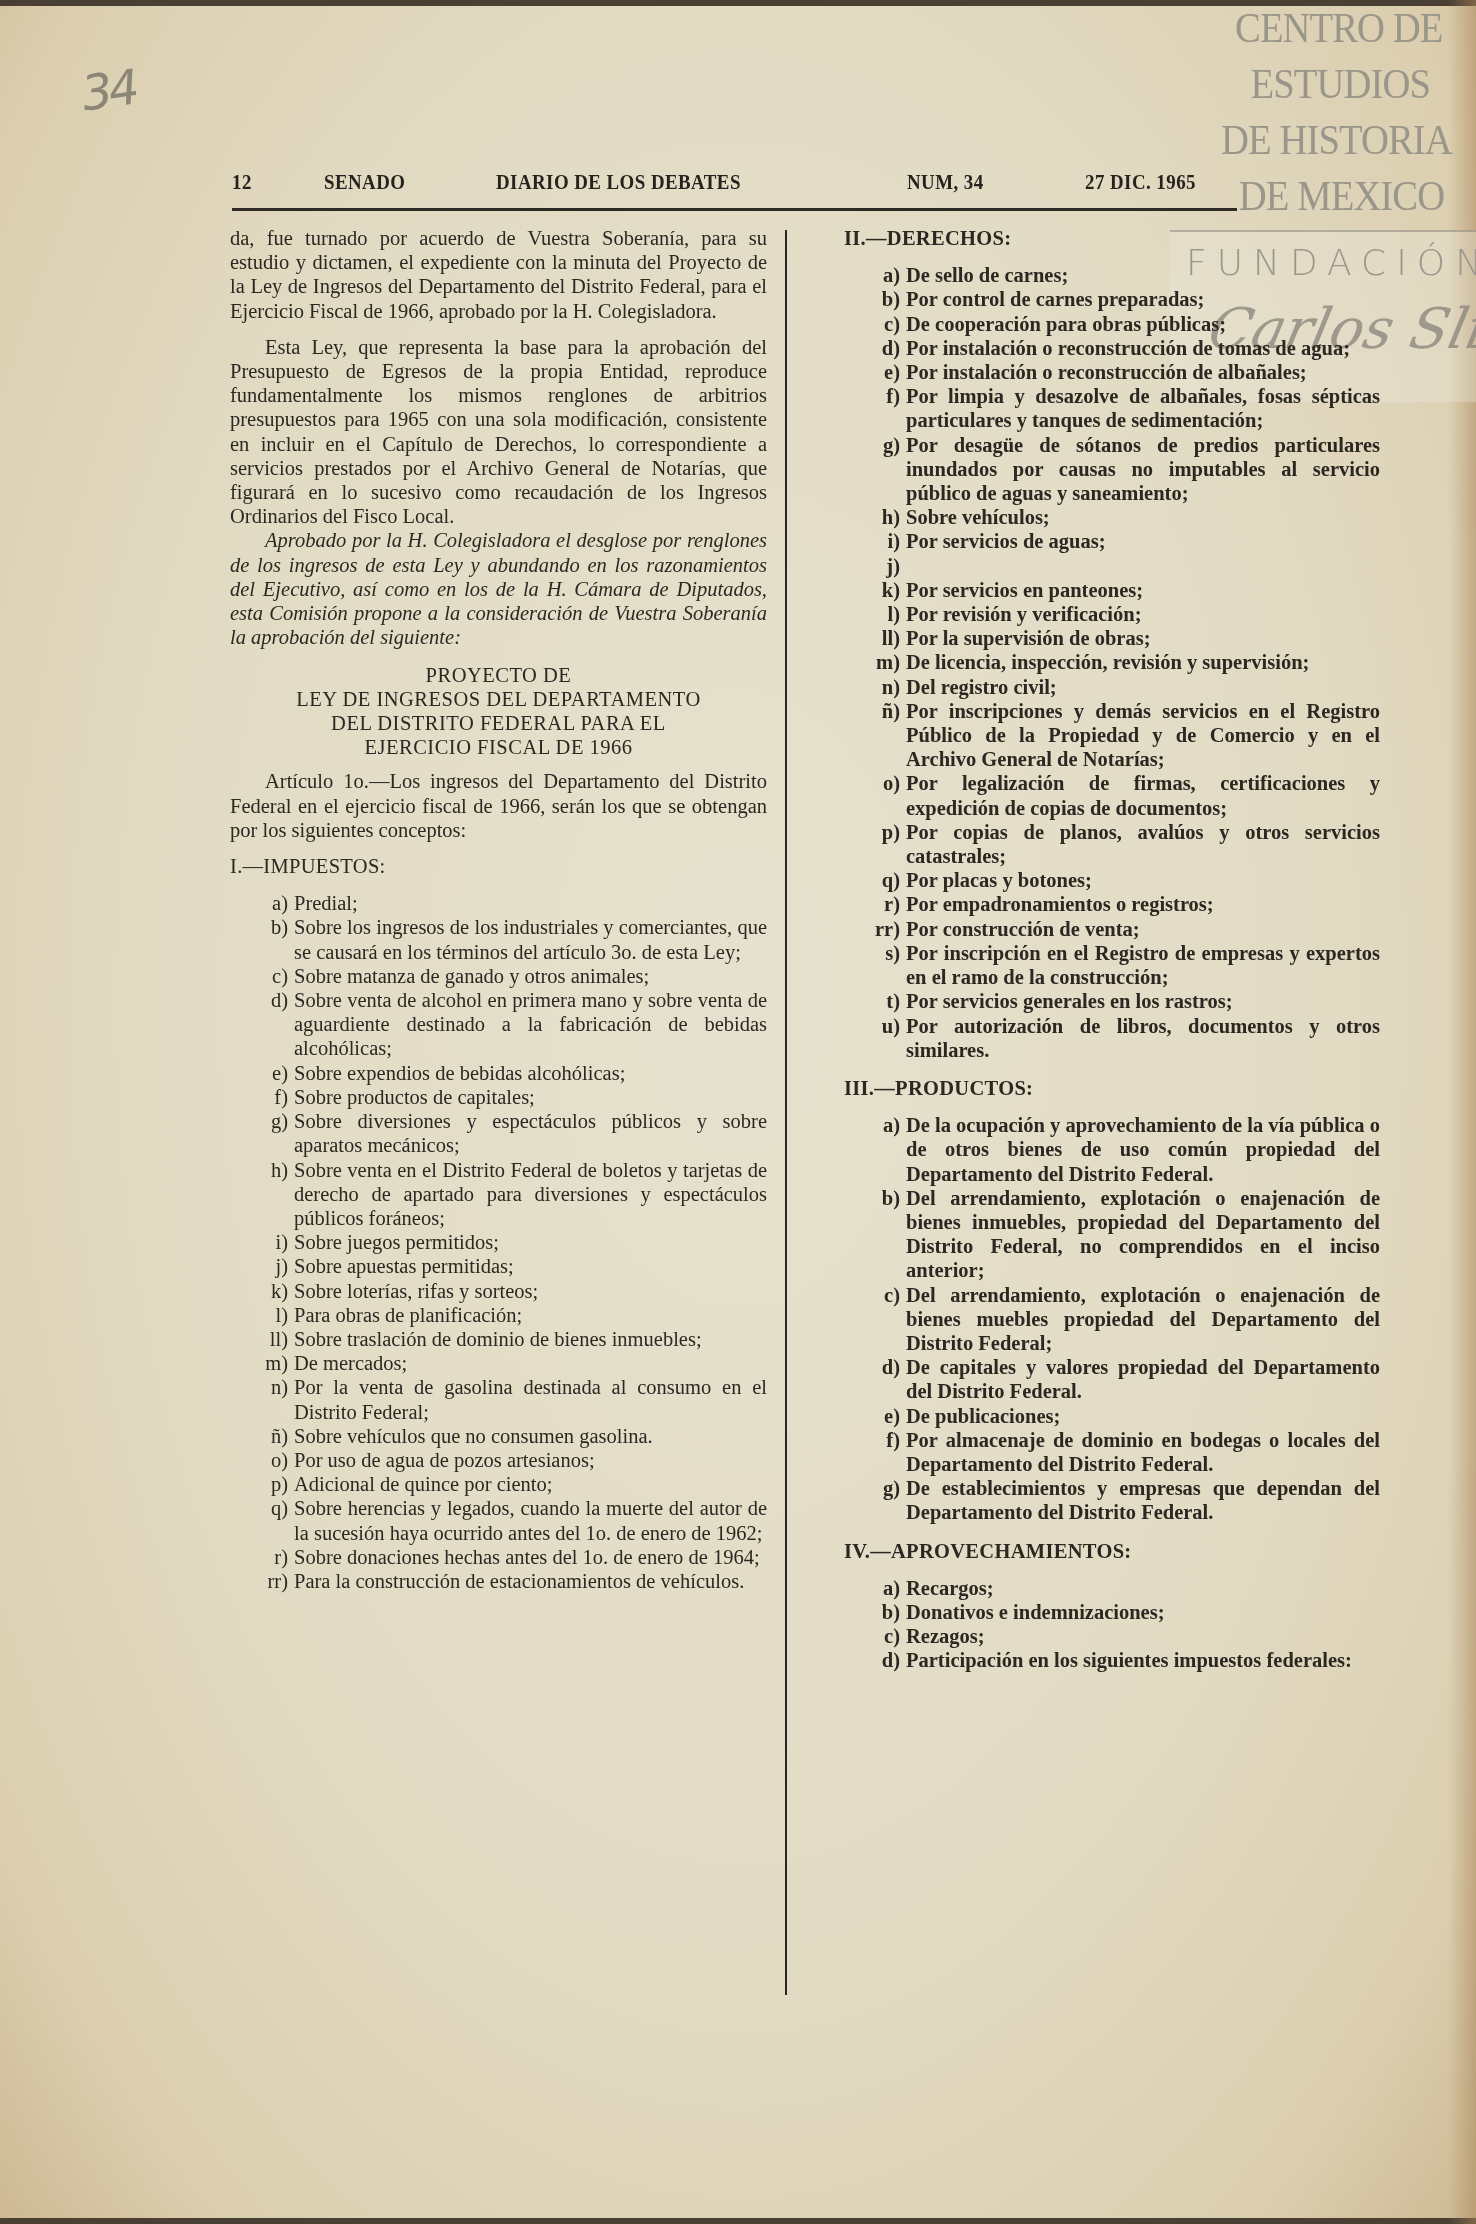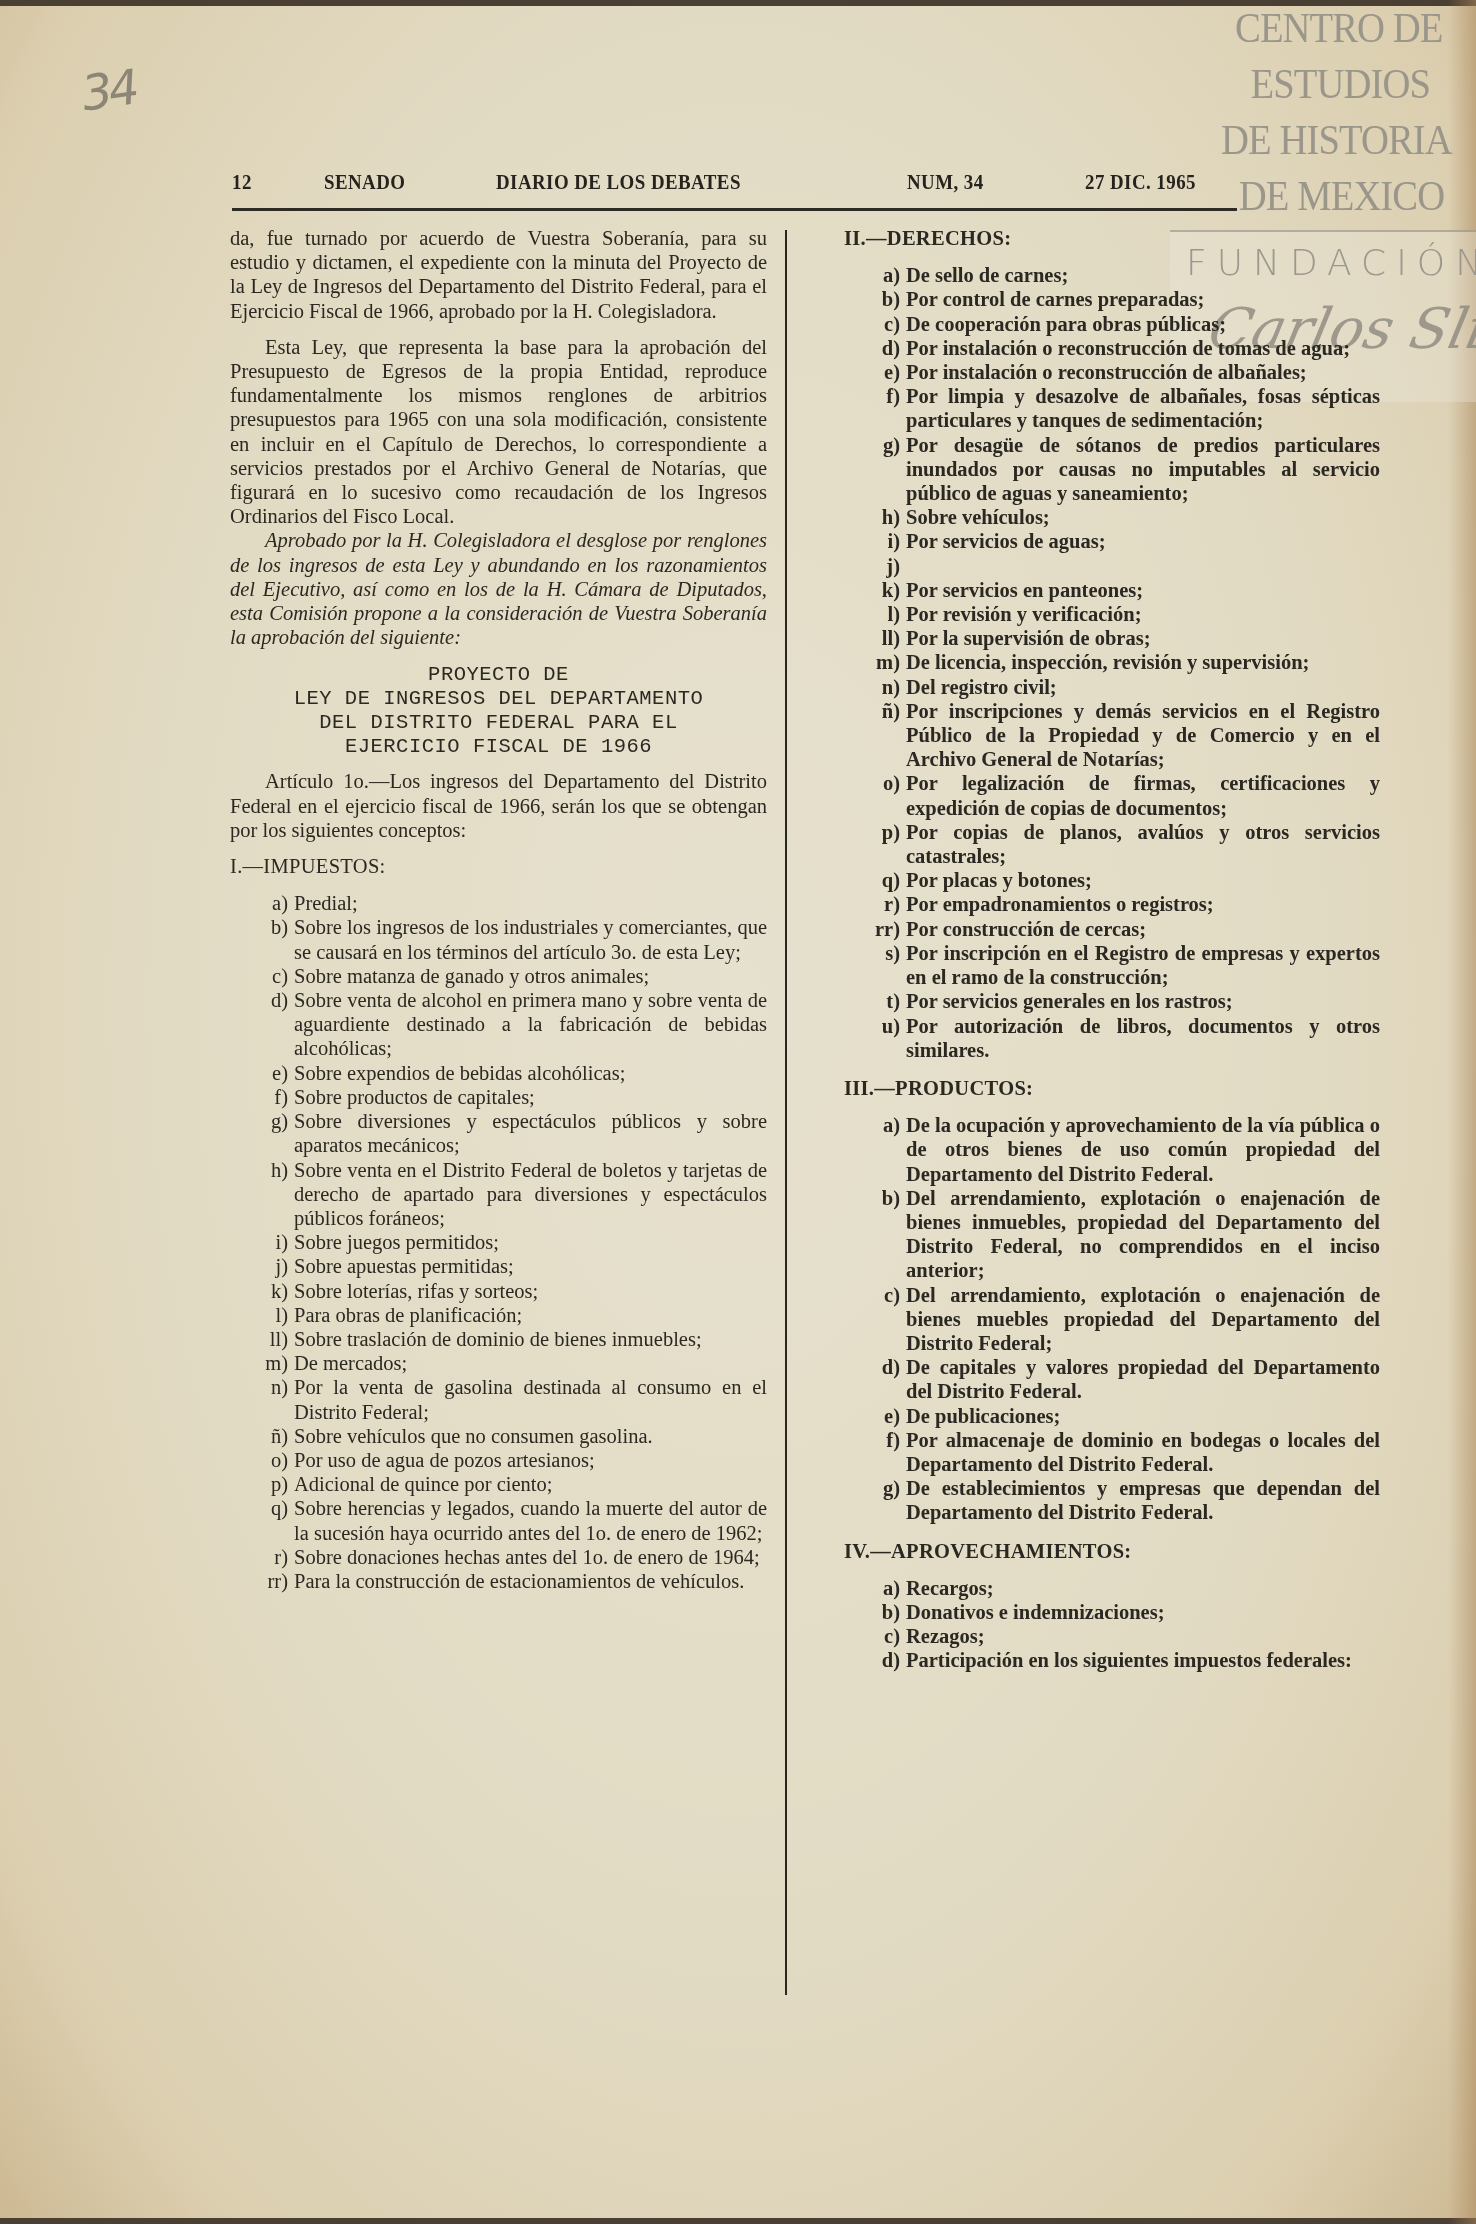--- a/index.html
+++ b/index.html
@@ -50,21 +50,21 @@
 
   .divider { position:absolute; left:785px; top:230px; width:2px; height:1765px; background:#2a2621; }
 
   .col { position:absolute; font-size:20.5px; line-height:24.2px; text-align: justify; }
   .col-left { left:230px; top:226px; width:537px; }
   .col-right { left:844px; top:226px; width:536px;font-weight:bold; }
 
   .para { margin:0; text-indent:35px; }
   .para + .para { margin-top: 0; font-style: italic; }
   .gap { height: 12px; }
-  .title-block { text-align:center; margin: 14px 0 10px 0; line-height:24px; letter-spacing:0.5px;font-family:Liberation Mono, monospace; }
+  .title-block { text-align:center; margin: 14px 0 10px 0; line-height:24px; letter-spacing:0.5px; }
   .title-block div { text-align:center; }
   .section-h { margin: 0 0 13px 0; letter-spacing:0.3px; }
   .list { margin: 0; padding: 0; list-style:none; }
   .list li { display:flex; align-items:flex-start; margin:0; }
   .list .lbl { width: 64px; flex: 0 0 64px; text-align:right; padding-right:6px; box-sizing:border-box; white-space:nowrap; }
   .col-right .list .lbl { width: 62px; flex: 0 0 62px; }
   .list .txt { flex:1; text-align:justify; }
   .after-list { height: 14px; }
 </style>
 </head>
@@ -280,21 +280,21 @@
         <li>
           <span class="lbl">q)</span>
           <span class="txt">Por placas y botones;</span>
         </li>
         <li>
           <span class="lbl">r)</span>
           <span class="txt">Por empadronamientos o registros;</span>
         </li>
         <li>
           <span class="lbl">rr)</span>
-          <span class="txt">Por construcción de cercas;</span>
+          <span class="txt">Por construcción de venta;</span>
         </li>
         <li>
           <span class="lbl">s)</span>
           <span class="txt">Por inscripción en el Registro de empresas y expertos en el ramo de la construcción;</span>
         </li>
         <li>
           <span class="lbl">t)</span>
           <span class="txt">Por servicios generales en los rastros;</span>
         </li>
         <li>

